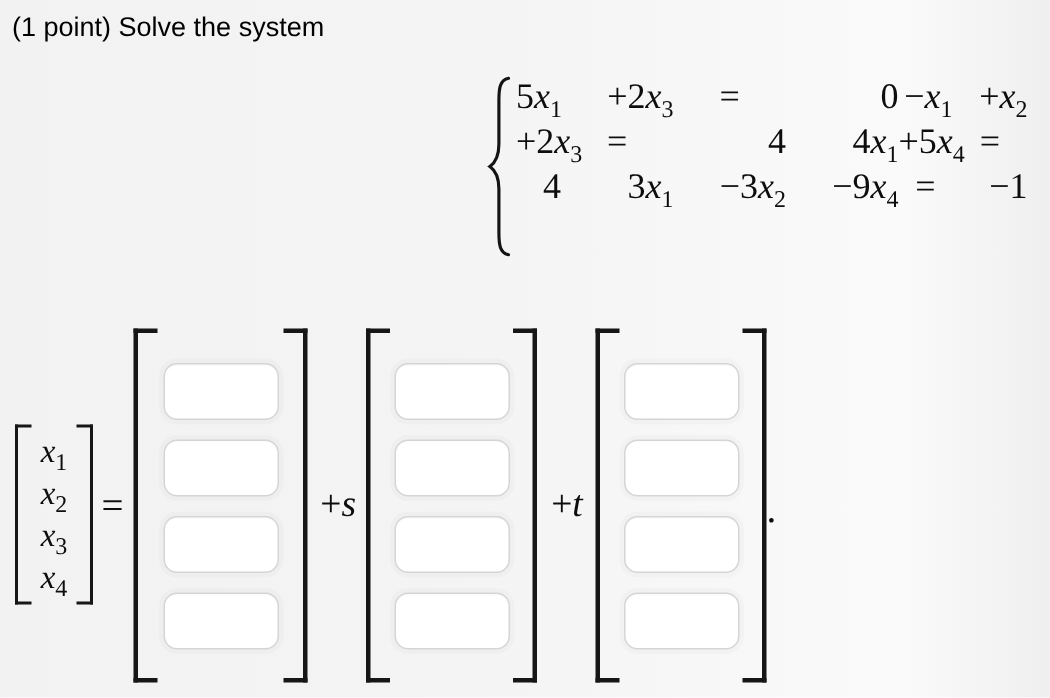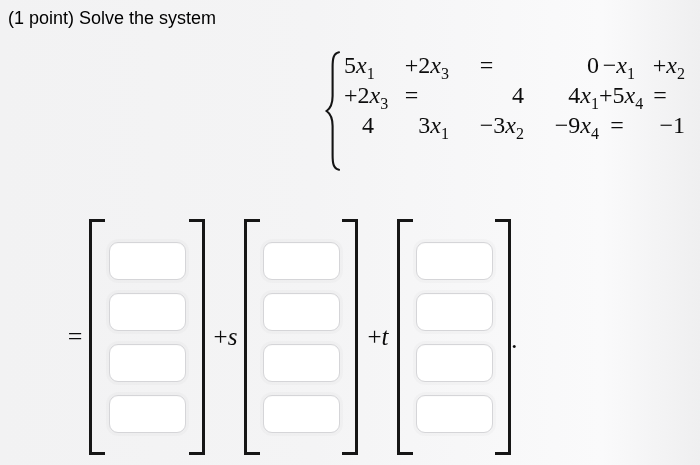--- a/index.html
+++ b/index.html
@@ -99,20 +99,30 @@
         <span class="cell eqs">=</span>
         <span class="cell rhs">4</span>
         <span class="cell t"><span class="coef">3</span><span class="v">x</span><sub>1</sub></span>
         <span class="cell t"><span class="coef">−3</span><span class="v">x</span><sub>2</sub></span>
         <span class="cell t"><span class="coef">−9</span><span class="v">x</span><sub>4</sub></span>
         <span class="cell eqs">=</span>
         <span class="cell rhs">−1</span>
       </div>
   </div>
 
+  <div class="vec var-vec">
+    <div class="brk sm l"></div>
+    <div class="var-items" id="var-vector">
+        <span class="vi"><span class="v">x</span><sub>1</sub></span>
+        <span class="vi"><span class="v">x</span><sub>2</sub></span>
+        <span class="vi"><span class="v">x</span><sub>3</sub></span>
+        <span class="vi"><span class="v">x</span><sub>4</sub></span>
+      </div>
+    <div class="brk sm r"></div>
+  </div>
 
   <div class="op equals">=</div>
 
   <div class="vec matrix m1">
     <div class="brk big l"></div>
     <div class="boxes">
         <input type="text" aria-label="constant-vector entry 1" style="">
         <input type="text" aria-label="constant-vector entry 2" style="">
         <input type="text" aria-label="constant-vector entry 3" style="">
         <input type="text" aria-label="constant-vector entry 4" style="">

